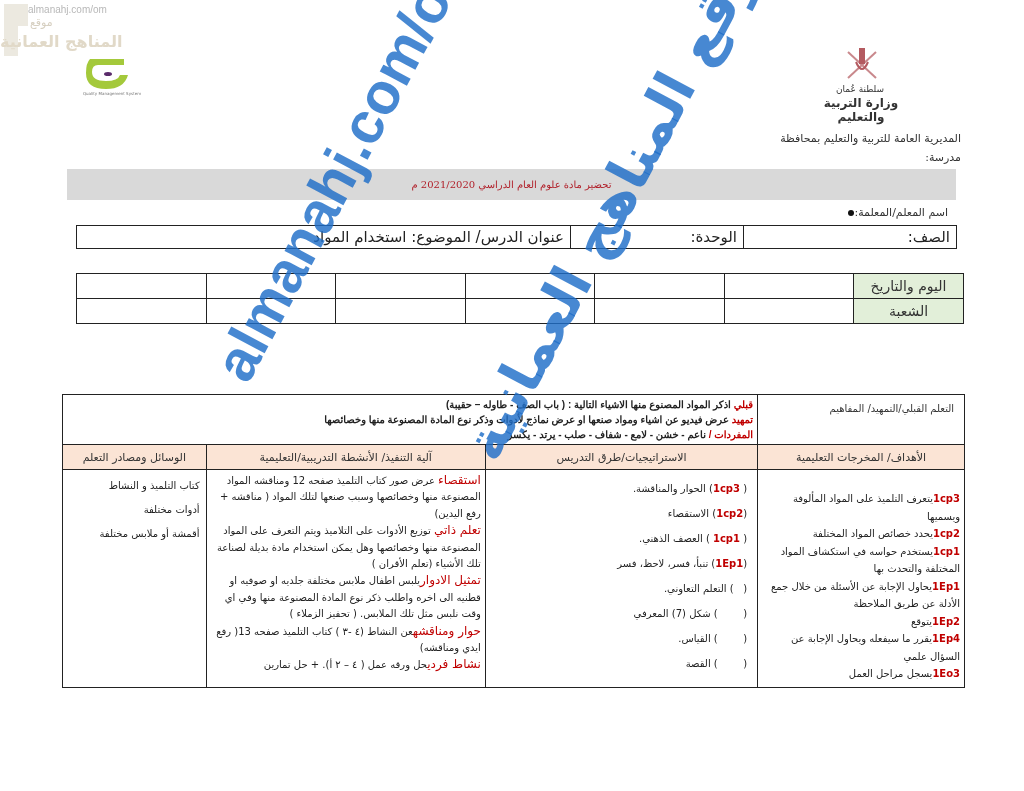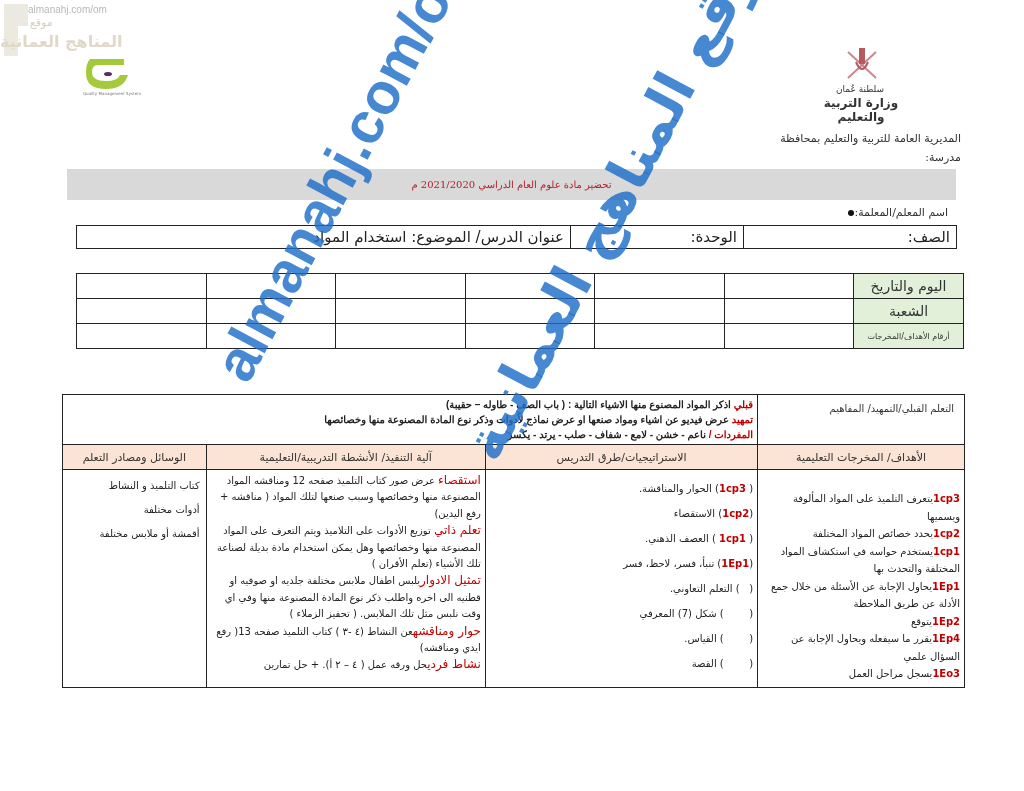--- a/index.html
+++ b/index.html
@@ -43,21 +43,21 @@
   
   .main { left: 62px; top: 394px; width: 903px; }
   .main td { border: 1.5px solid #222; vertical-align: top; font-size: 10px; direction: rtl; text-align: right; }
   .main .hdr td { background: #fbe4d5; text-align: center; height: 22px; vertical-align: middle; font-size: 11px; color: #333; margin-top: 35px; }
   .red { color: #c00000; }
   .rbold { color: #c00000; font-weight: bold; }
   .pre { font-size: 10.5px; font-weight: bold; padding: 2px 4px; line-height: 15px; font-family: "Liberation Sans", sans-serif; }
   .prelbl { text-align: right; padding: 8px 10px !important; font-size: 11px; color: #333; }
   .obj div, .strat div, .act div, .res div { line-height: 17.5px; }
   .obj { padding: 20px 4px 4px 4px !important; font-size: 10px; }
-  .strat { padding: 6px 4px !important; font-size: 11px; }
+  .strat { padding: 6px 10px !important; font-size: 11px; }
   .strat div { line-height: 25px; }
   .act { padding: 2px 4px !important; font-size: 10px; }
   .act div { line-height: 16.4px; }
   .res { padding: 4px 6px !important; font-size: 11px; }
   .res div { line-height: 24px; }
   
   .wm-diag {
     left: 200px; top: 360px; font-size: 58px; font-weight: bold; color: rgba(30,110,200,0.82);
     transform: rotate(-62deg); transform-origin: left top; white-space: nowrap; font-family: "Liberation Sans", sans-serif;
     pointer-events: none;
@@ -125,29 +125,20 @@
   </tr>
   <tr>
     <td class="lbl">الشعبة</td>
     <td></td>
         <td></td>
         <td></td>
         <td></td>
         <td></td>
         <td></td>
   </tr>
-  <tr>
-    <td class="lbl small">أرقام الأهداف/المخرجات</td>
-    <td></td>
-        <td></td>
-        <td></td>
-        <td></td>
-        <td></td>
-        <td></td>
-  </tr>
 </tbody>
   </table>
 
 <table class="abs main" dir="rtl">
   <tbody>
       <tr>
     <td class="prelbl" style="width:185px">التعلم القبلي/التمهيد/ المفاهيم</td>
     <td class="pre" colspan="3">
       <div><span class="red">قبلي</span><span>   اذكر المواد المصنوع منها الاشياء التالية : ( باب الصف - طاوله – حقيبة)</span></div>
       <div><span class="red">تمهيد</span><span> عرض فيديو عن اشياء ومواد صنعها او عرض نماذج لأدوات وذكر نوع المادة المصنوعة منها وخصائصها</span></div>

